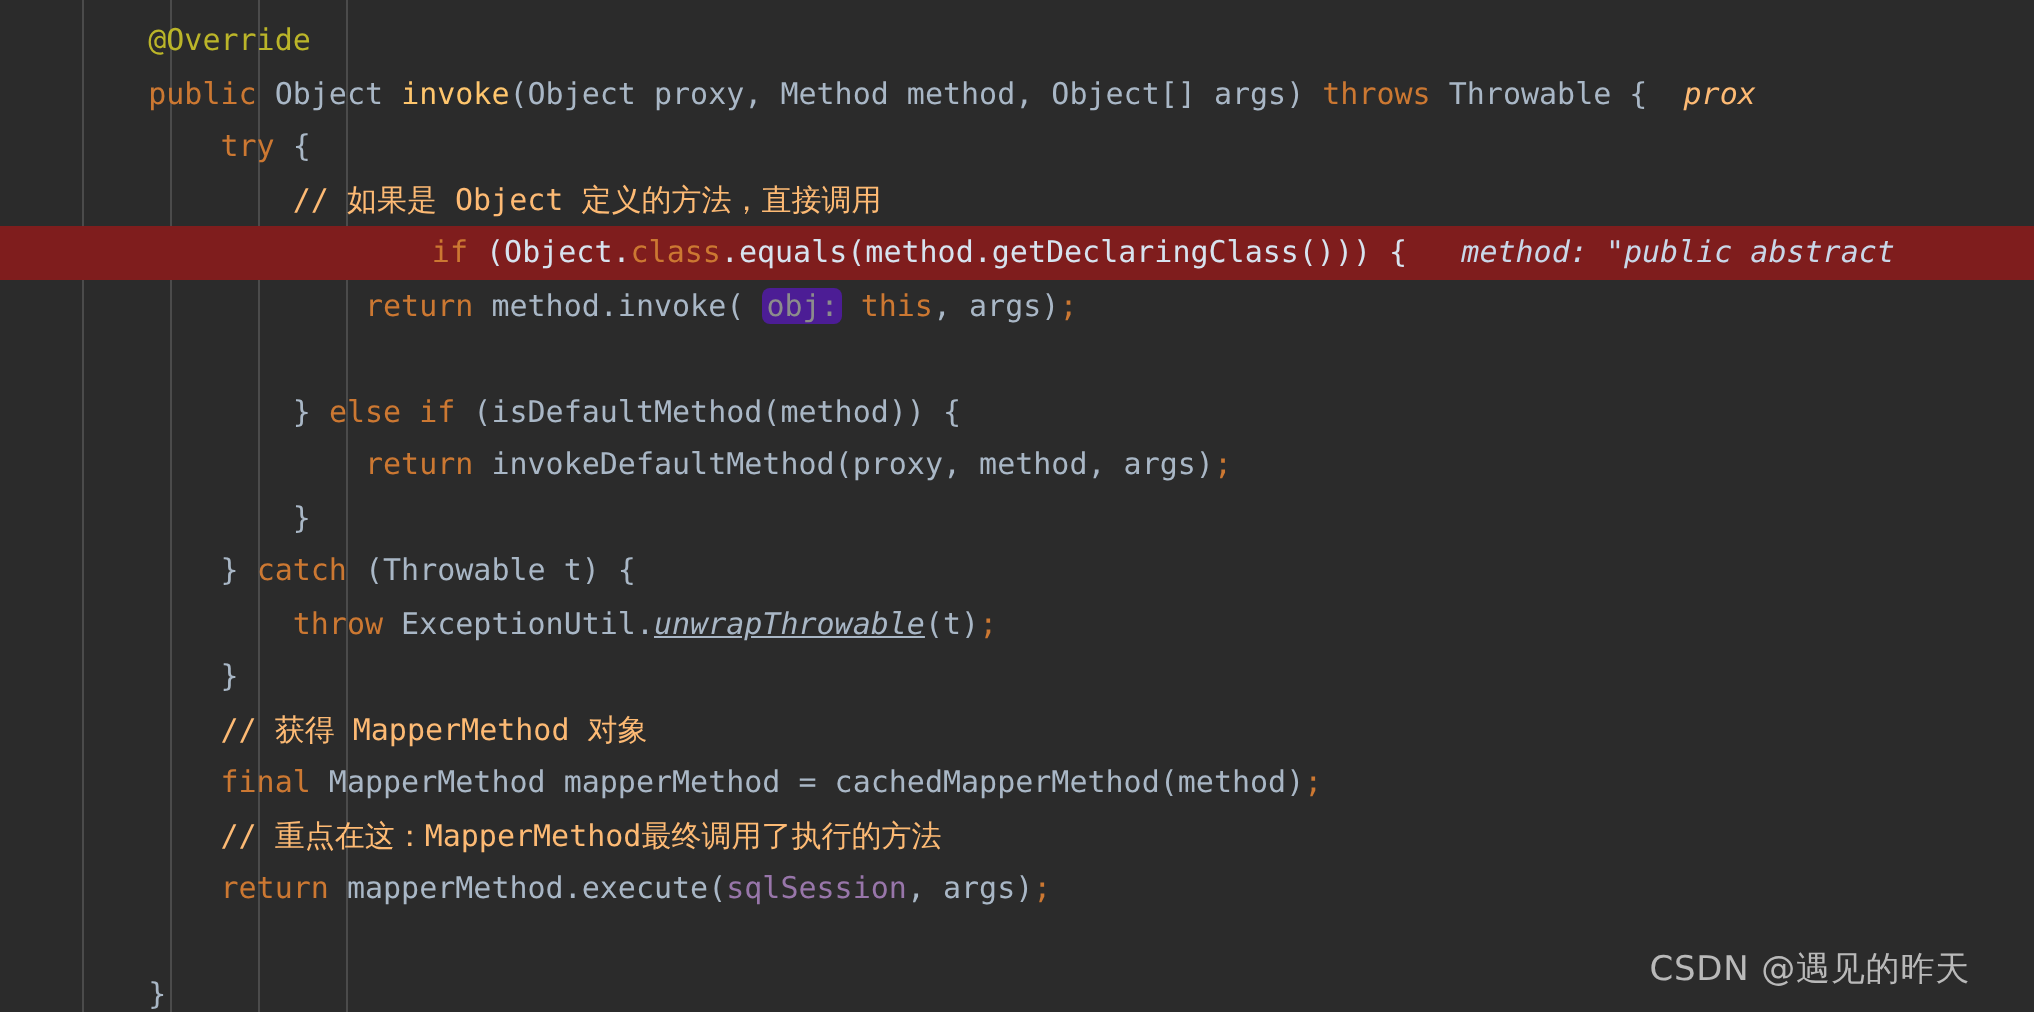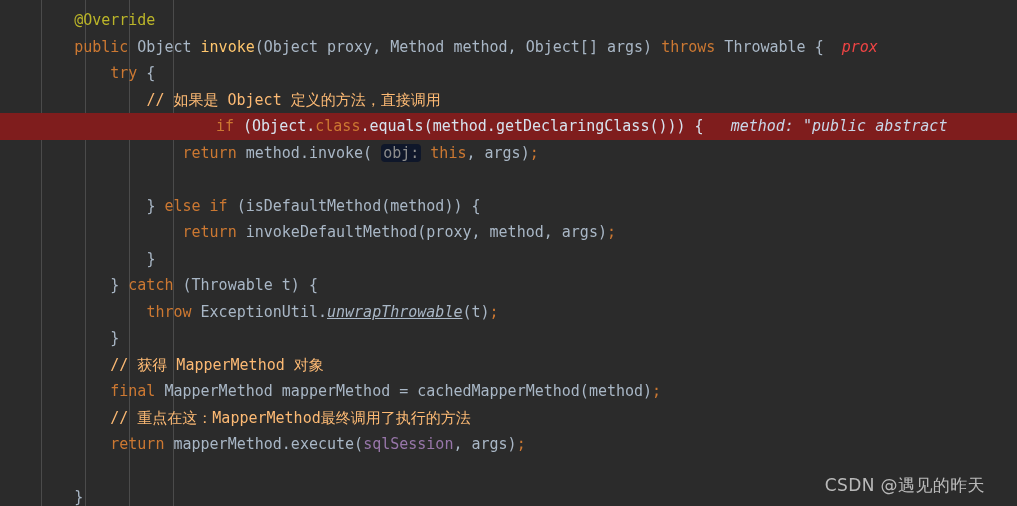--- a/index.html
+++ b/index.html
@@ -60,26 +60,26 @@
   .txt      { color: #a9b7c6; }
   .anno     { color: #bbb529; }
   .cmt      { color: #fdba74; }
   .mth      { color: #ffc66d; }
   .mthi     { color: #a9b7c6; font-style: italic; text-decoration: underline; }
   .field    { color: #9876aa; }
   .semi     { color: #cc7832; }
 
   
   .hint {
-    color: #ef4444;
+    color: #fdba74;
     font-style: italic;
   }
   .line.highlight .hint { color: #c9d7e8; }
   .phint {
-    background: #0f172a;
+    background: #4c1d95;
     color: #8c8c8c;
     border-radius: 4px;
     padding: 0 2px;
     font-style: normal;
   }
   .watermark {
     position: absolute;
     right: 32px;
     bottom: 8px;
     color: #c6c6c6;

